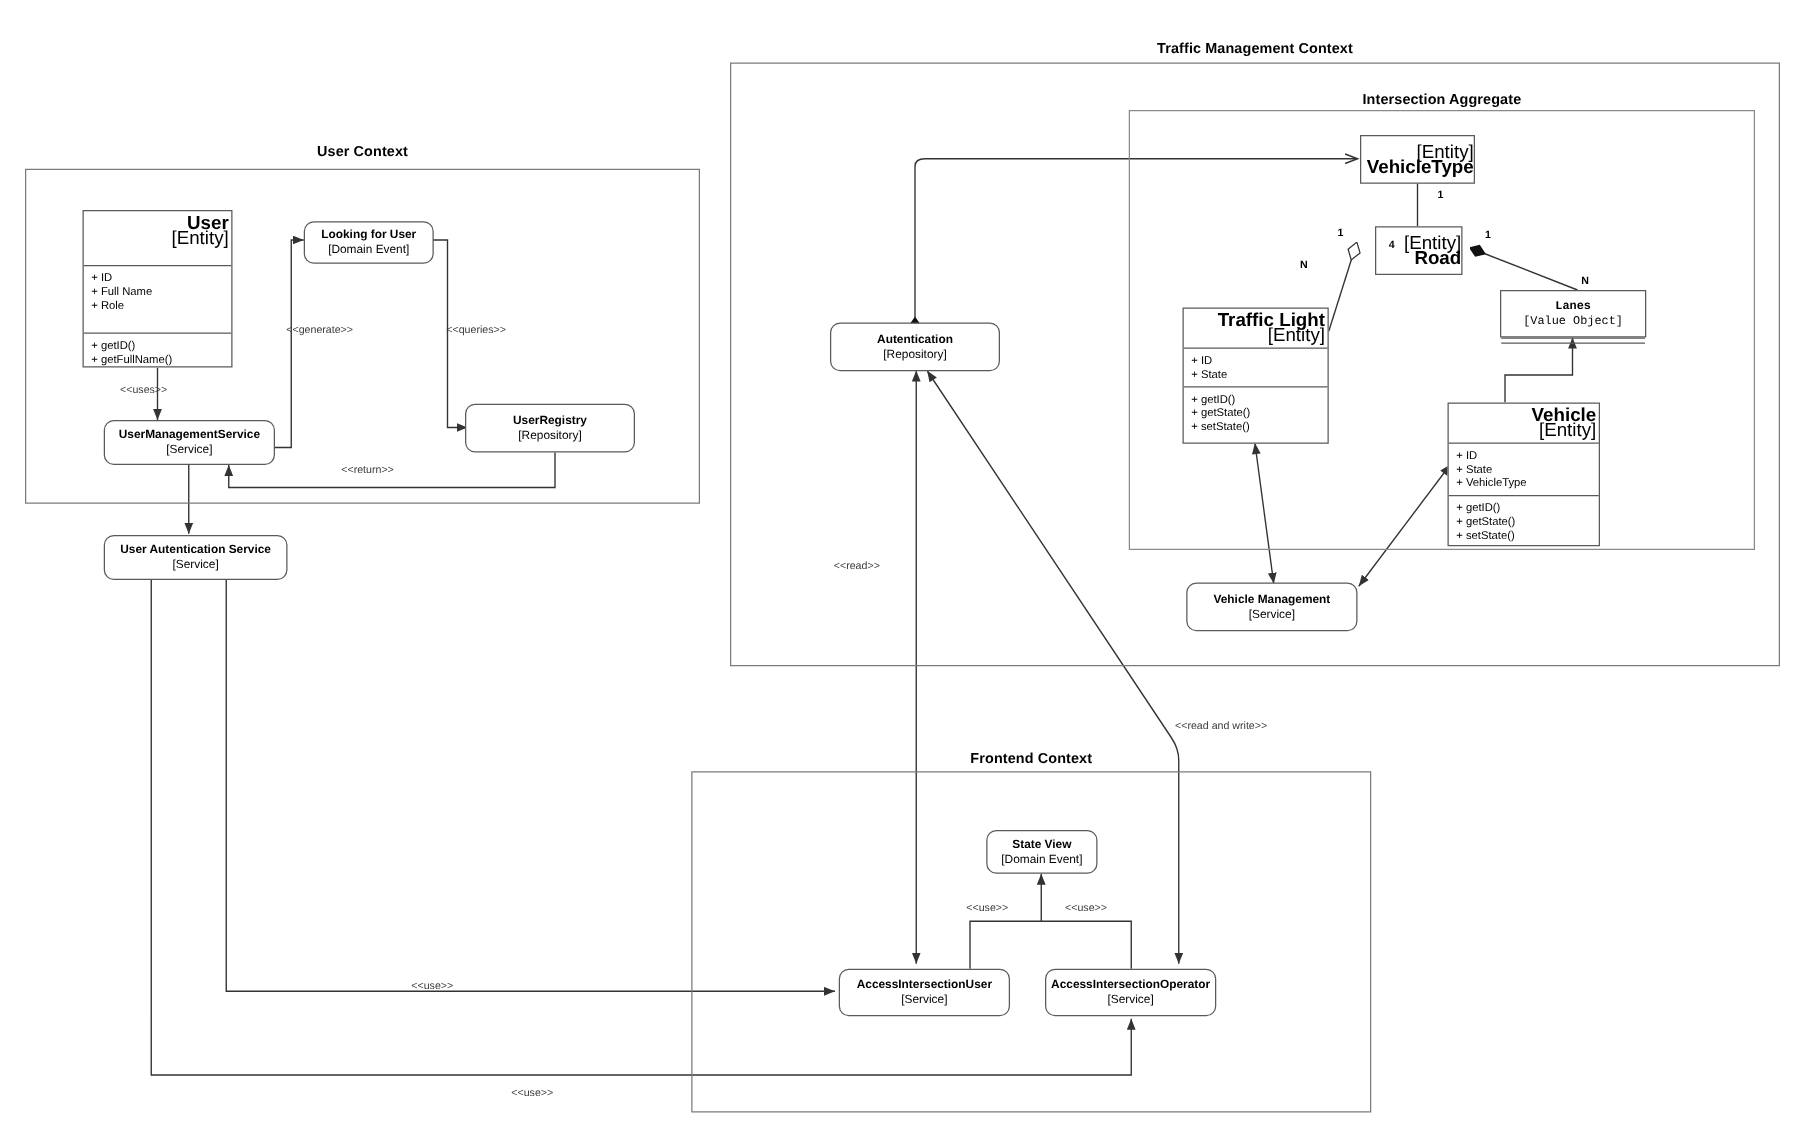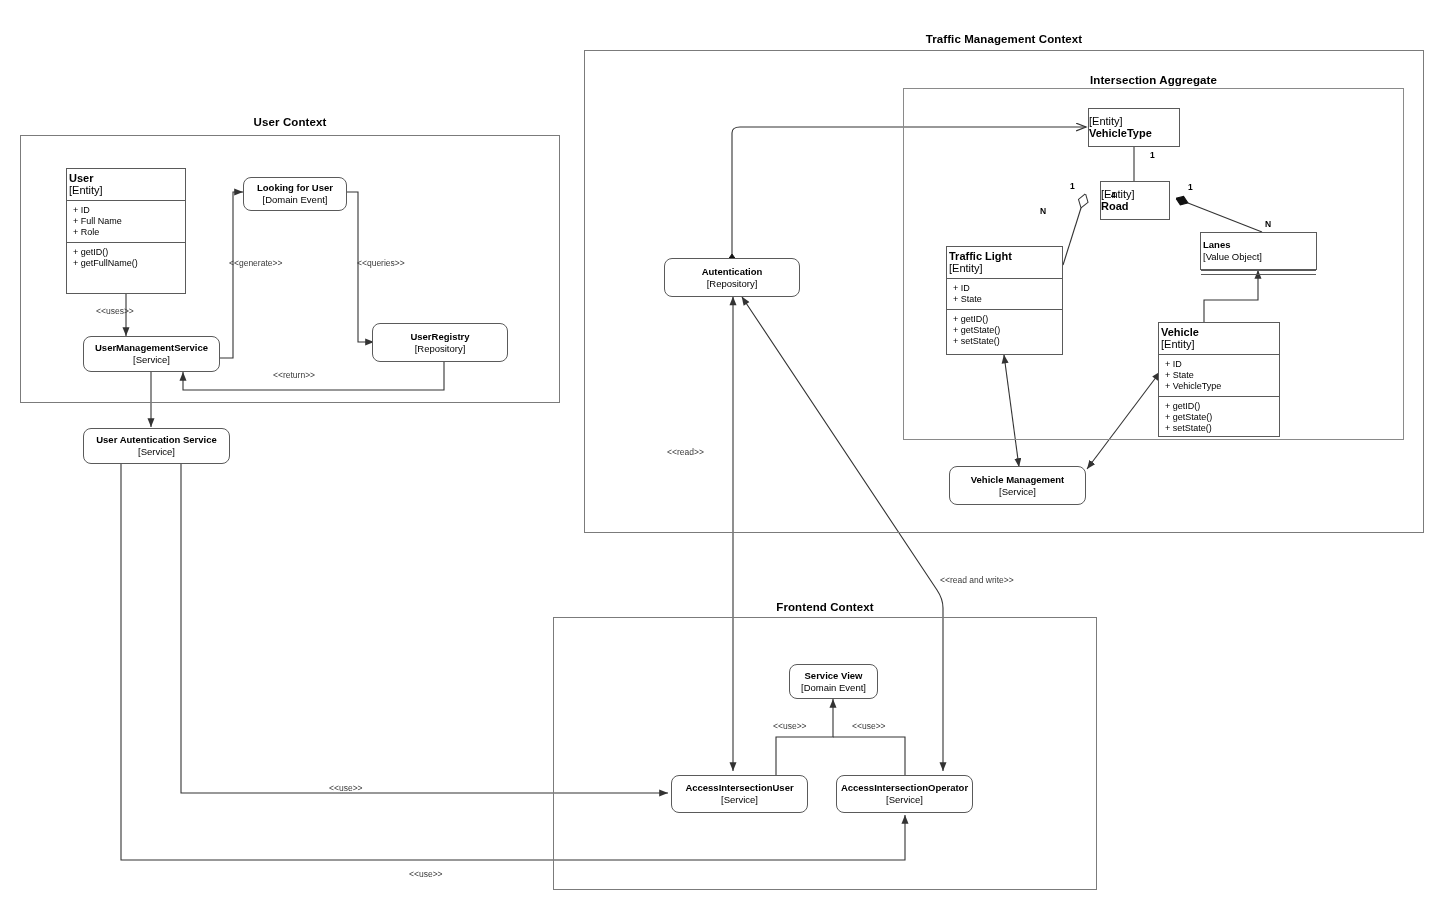--- a/index.html
+++ b/index.html
@@ -44,22 +44,22 @@
   
   .cls{
     position:absolute;
     border:1px solid #5a5a5a;
     background:#fff;
     box-sizing:border-box;
     display:flex;
     flex-direction:column;
   }
   .cls-head{
-    text-align:left;
-    font-size:11px;
+    text-align:right;
+    font-size:15px;
     line-height:11.5px;
     padding:4px 2px 4px 2px;
     box-sizing:border-box;
   }
   .cls-head .nm{font-weight:bold;display:block;}
   .cls-head .st{display:block;}
   .cls-sec{
     border-top:1px solid #5a5a5a;
     font-size:9px;
     line-height:11px;
@@ -92,24 +92,25 @@
   .rbox .st{display:block;}
 
   
   .vobox{
     position:absolute;
     border:1px solid #5a5a5a;
     background:#fff;
     box-sizing:border-box;
   }
   .vobox .vo-main{
-    text-align:left;
+    text-align:center;
     font-size:9.5px;
     line-height:12px;
     padding:6px 2px 7px;
+    font-family:Liberation Mono, monospace;
   }
   .vobox .vo-main .nm{font-weight:bold;display:block;}
   .vobox .vo-band{
     border-top:1px solid #5a5a5a;
     height:3px;
     border-bottom:1px solid #5a5a5a;
     box-sizing:content-box;
   }
 
   
@@ -196,21 +197,21 @@
 
   <div class="ctx" style="left:584px;top:50px;width:840px;height:483px;"></div>
   <div class="ctx-title" style="left:584px;top:33px;width:840px;">Traffic Management Context</div>
 
   <div class="agg" style="left:903px;top:88px;width:501px;height:352px;"></div>
   <div class="ctx-title" style="left:903px;top:74px;width:501px;">Intersection Aggregate</div>
 
   <div class="ctx" style="left:553px;top:617px;width:544px;height:273px;"></div>
   <div class="ctx-title" style="left:553px;top:601px;width:544px;">Frontend Context</div>
 
-  <div class="cls" style="left:66px;top:168px;width:120px;height:126px;">
+  <div class="cls" style="left:66px;top:168px;width:120px;height:126px;gap:12px;">
     <div class="cls-head">
       <span class="nm">User</span>
       <span class="st">[Entity]</span>
     </div>
     <div class="cls-sec">
       <div>+ ID</div>
       <div>+ Full Name</div>
       <div>+ Role</div>
     </div>
     <div class="cls-sec grow">
@@ -313,21 +314,21 @@
   <div class="mult" style="left:1111px;top:190px;">4</div>
   <div class="mult" style="left:1070px;top:181px;">1</div>
   <div class="mult" style="left:1040px;top:206px;">N</div>
   <div class="mult" style="left:1188px;top:182px;">1</div>
   <div class="mult" style="left:1265px;top:219px;">N</div>
 
   <div class="elabel" style="left:667px;top:447px;">&lt;&lt;read&gt;&gt;</div>
   <div class="elabel" style="left:940px;top:575px;">&lt;&lt;read and write&gt;&gt;</div>
 
   <div class="rbox" style="left:789px;top:664px;width:89px;height:35px;">
-    <span class="nm">Service View</span>
+    <span class="nm">State View</span>
     <span class="st">[Domain Event]</span>
   </div>
 
   <div class="rbox" style="left:671px;top:775px;width:137px;height:38px;">
     <span class="nm">AccessIntersectionUser</span>
     <span class="st">[Service]</span>
   </div>
 
   <div class="rbox" style="left:836px;top:775px;width:137px;height:38px;">
     <span class="nm">AccessIntersectionOperator</span>

